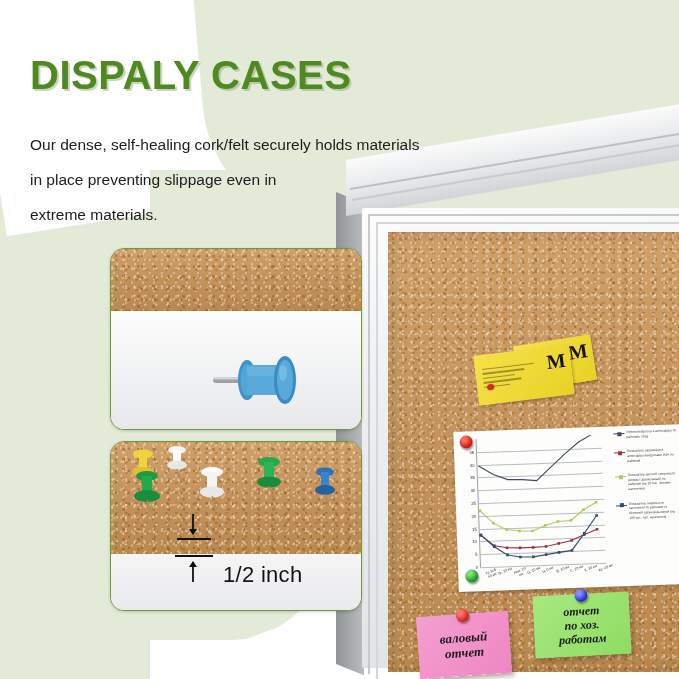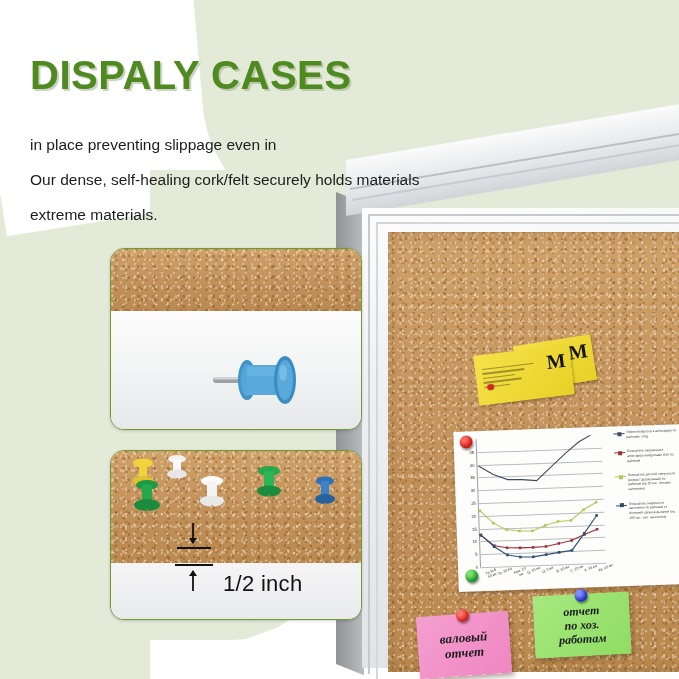--- a/index.html
+++ b/index.html
@@ -55,21 +55,21 @@
   }
   .bodytext span{display:block;}
 
   
   .inset{
     position:absolute;z-index:40;border:1.6px solid #6f9b33;
     border-radius:14px;overflow:hidden;background:#fff;
     box-shadow:0 1px 3px rgba(0,0,0,.18);
   }
   .inset-a{left:110px;top:248px;width:250px;height:180px;}
-  .inset-b{left:110px;top:450px;width:250px;height:168px;text-decoration:underline;}
+  .inset-b{left:110px;top:441px;width:250px;height:168px;text-decoration:underline;}
 
   .cork-tex{
     background-color:#c99a62;
     background-image:
       radial-gradient(circle at 12% 18%, rgba(255,255,255,.40) 0 1.1px, transparent 1.3px),
       radial-gradient(circle at 38% 62%, rgba(120,70,25,.40) 0 1.3px, transparent 1.5px),
       radial-gradient(circle at 66% 28%, rgba(255,240,210,.42) 0 1.1px, transparent 1.3px),
       radial-gradient(circle at 84% 74%, rgba(120,70,25,.34) 0 1.4px, transparent 1.6px),
       radial-gradient(circle at 22% 86%, rgba(255,255,255,.30) 0 1.1px, transparent 1.3px),
       radial-gradient(circle at 54% 8%,  rgba(140,85,35,.35) 0 1.2px, transparent 1.4px),
@@ -197,22 +197,22 @@
   <div class="bg-white-band"></div>
   <div class="bg-green-swoosh"></div>
   <div class="bg-green-left-curve"></div>
   <div class="bg-white-blob"></div>
 
   <div class="headline">
     <span class="l2">DISPALY CASES</span>
   </div>
 
   <div class="bodytext">
+    <span>Our dense, self-healing cork/felt securely holds materials</span>
     <span>in place preventing slippage even in</span>
-    <span>Our dense, self-healing cork/felt securely holds materials</span>
     <span>extreme materials.</span>
   </div>
 
   <div class="inset inset-a">
     <div class="cork-strip cork-tex"></div>
     <div class="white-wall"></div>
     <svg class="pin-blue" viewBox="0 0 96 56">
       <rect x="0" y="24" width="32" height="6" rx="3" fill="#9aa0a6"></rect>
       <rect x="0" y="24" width="32" height="2.5" rx="1.2" fill="#cfd4d8"></rect>
       <ellipse cx="34" cy="27" rx="9" ry="20" fill="#3f93c9"></ellipse>

